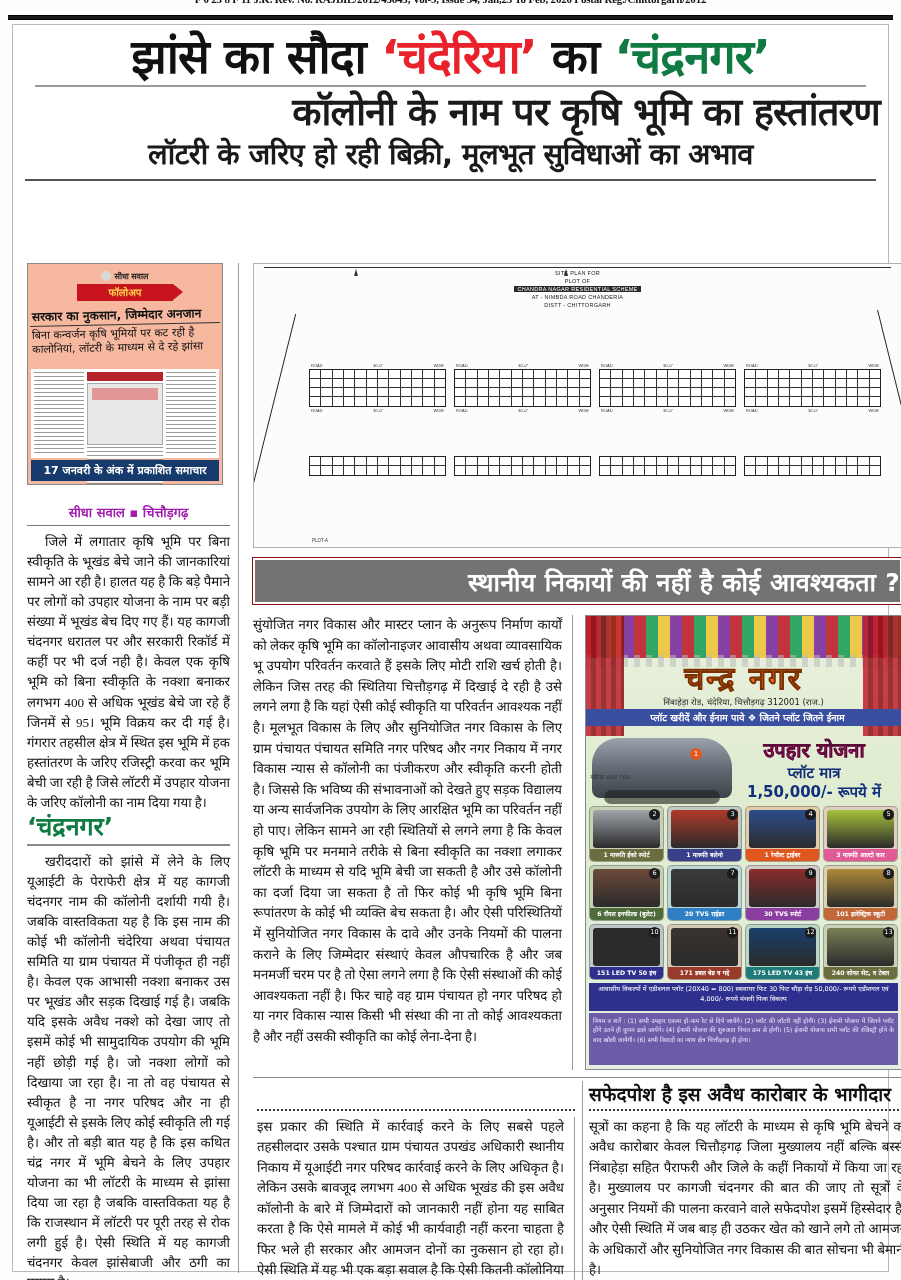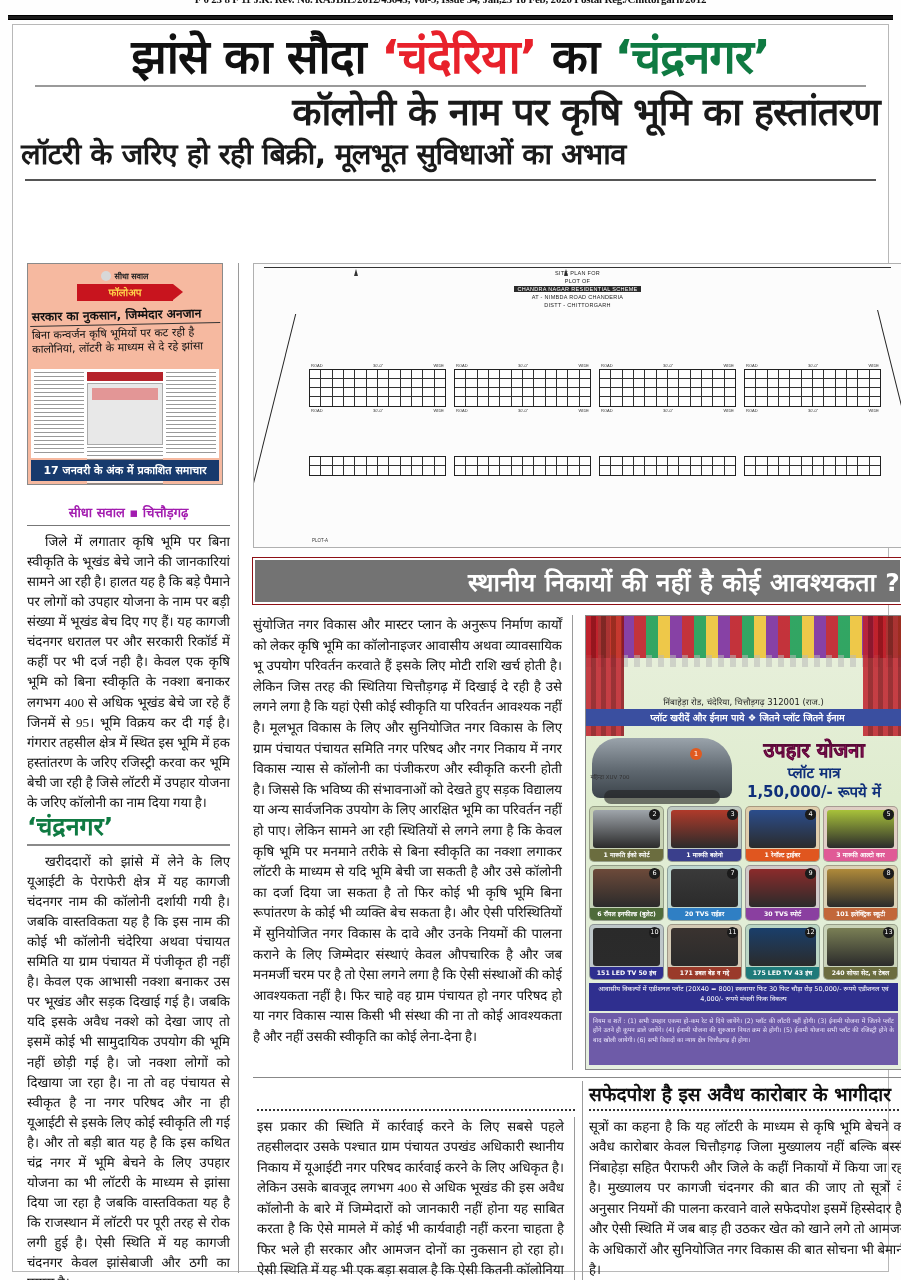--- a/index.html
+++ b/index.html
@@ -61,21 +61,21 @@
   .hl2 {
     font-family: "DejaVu Sans", sans-serif;
     font-size: 38px; font-weight: bold; line-height: 1.05;
     text-align: right; color: #1a1a1a;
     letter-spacing: -0.8px;
     white-space: nowrap;
   }
   .hl3 {
     font-family: "DejaVu Sans", sans-serif;
     font-size: 29px; font-weight: bold; line-height: 1.1;
-    color: #1a1a1a;
+    text-align: center; color: #1a1a1a;
     margin-top: 6px;
     letter-spacing: -0.5px;
     white-space: nowrap;
   }
   .hl-rule-bottom {
     height: 2px; background: #555; margin: 8px 4px 0 4px;
   }
 
   
   .col-left {
@@ -899,20 +899,21 @@
     </div>
 
     <div class="col-mid">
       <p>सुंयोजित नगर विकास और मास्टर प्लान के अनुरूप निर्माण कार्यों को लेकर कृषि भूमि का कॉलोनाइजर आवासीय अथवा व्यावसायिक भू उपयोग परिवर्तन करवाते हैं इसके लिए मोटी राशि खर्च होती है। लेकिन जिस तरह की स्थितिया चित्तौड़गढ़ में दिखाई दे रही है उसे लगने लगा है कि यहां ऐसी कोई स्वीकृति या परिवर्तन आवश्यक नहीं है। मूलभूत विकास के लिए और सुनियोजित नगर विकास के लिए ग्राम पंचायत पंचायत समिति नगर परिषद और नगर निकाय में नगर विकास न्यास से कॉलोनी का पंजीकरण और स्वीकृति करनी होती है। जिससे कि भविष्य की संभावनाओं को देखते हुए सड़क विद्यालय या अन्य सार्वजनिक उपयोग के लिए आरक्षित भूमि का परिवर्तन नहीं हो पाए। लेकिन सामने आ रही स्थितियों से लगने लगा है कि केवल कृषि भूमि पर मनमाने तरीके से बिना स्वीकृति का नक्शा लगाकर लॉटरी के माध्यम से यदि भूमि बेची जा सकती है और उसे कॉलोनी का दर्जा दिया जा सकता है तो फिर कोई भी कृषि भूमि बिना रूपांतरण के कोई भी व्यक्ति बेच सकता है। और ऐसी परिस्थितियों में सुनियोजित नगर विकास के दावे और उनके नियमों की पालना कराने के लिए जिम्मेदार संस्थाएं केवल औपचारिक है और जब मनमर्जी चरम पर है तो ऐसा लगने लगा है कि ऐसी संस्थाओं की कोई आवश्यकता नहीं है। फिर चाहे वह ग्राम पंचायत हो नगर परिषद हो या नगर विकास न्यास किसी भी संस्था की ना तो कोई आवश्यकता है और नहीं उसकी स्वीकृति का कोई लेना-देना है।</p>
     </div>
 
     <div class="ad-box">
       <div class="ad-drape"></div>
       <div class="ad-curtain-l"></div>
       <div class="ad-curtain-r"></div>
+      <div class="ad-title">चन्द्र नगर</div>
       <div class="ad-addr">निंबाहेड़ा रोड, चंदेरिया, चित्तौड़गढ़ 312001 (राज.)</div>
       <div class="ad-strip">प्लॉट खरीदें और ईनाम पाये ❖ जितने प्लॉट जितने ईनाम</div>
 
       <div class="ad-hero">
         <div class="ad-car"></div>
         <div class="ad-badge1">1</div>
         <div class="ad-tag">महिन्द्रा XUV 700</div>
         <div class="ad-uphar">उपहार योजना</div>
         <div class="ad-plot">प्लॉट मात्र</div>
         <div class="ad-price">1,50,000/- रूपये में</div>

